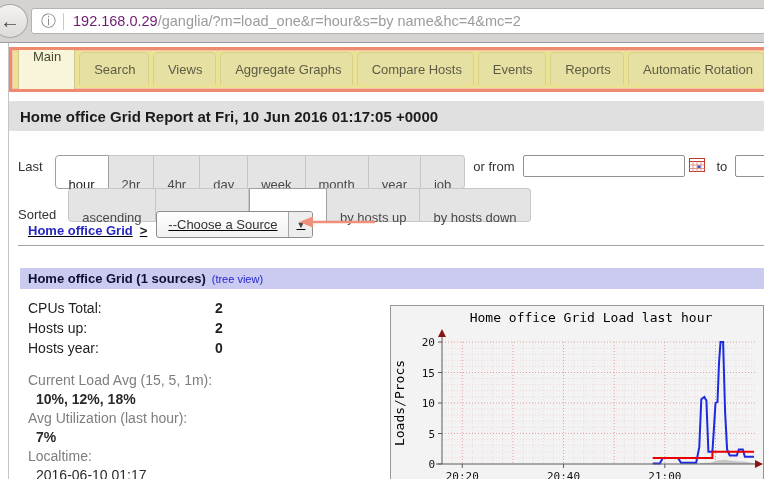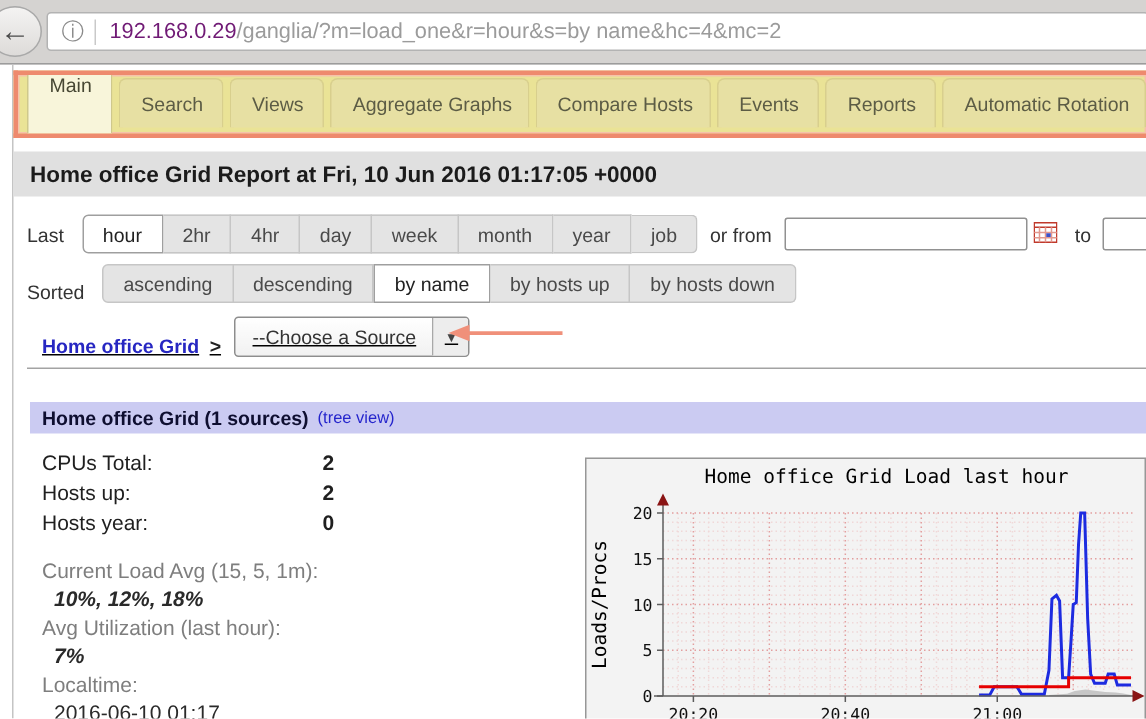--- a/index.html
+++ b/index.html
@@ -31,22 +31,22 @@
   .tab.active{height:51px;line-height:36px;margin-bottom:0;background:#f8f5da;border-color:#cfc88c;color:#474733;}
   
   .title-bar{position:absolute;left:9px;top:101px;right:0;height:30px;background:#e0e0e0;display:flex;align-items:center;
     padding-left:11px;font-size:15px;font-weight:bold;color:#1b1b1b;}
   
   .ctl-row{position:absolute;left:18px;display:flex;align-items:center;font-size:13px;color:#333;white-space:nowrap;}
   .row-last{top:143px;}
   .row-sorted{top:176px;align-items:flex-end;}
   .ctl-label{margin-right:12px;}
   .btn-group{display:flex;}
-  .btn{height:26px;line-height:26px;padding:0 13px;background:#e4e4e4;border:1px solid #c6c6c6;border-left:none;
-    color:#4a4a4a;font-size:13px;box-sizing:border-box;}
+  .btn{height:26px;line-height:26px;padding:16px 13px;background:#e4e4e4;border:1px solid #c6c6c6;border-left:none;
+    color:#4a4a4a;font-size:13px;box-sizing:border-box;margin-top:12px;}
   .btn:first-child{border-left:1px solid #c6c6c6;border-radius:4px 0 0 4px;}
   .btn:last-child{border-radius:0 4px 4px 0;}
   .btn.active{background:#ffffff;border:1px solid #9f9f9f;color:#222;}
   .small-label{margin:0 8px;}
   .date-input{height:20px;border:1px solid #919191;border-radius:2px;background:#fff;font-size:12px;padding:0 4px;}
   .from-input{width:152px;}
   .to-input{width:140px;}
   .cal-icon{margin:0 4px;display:inline-block;}
   
   .source-row{position:absolute;left:28px;top:211px;display:flex;align-items:flex-end;font-size:13px;text-decoration:underline;}
@@ -64,21 +64,21 @@
     align-items:center;padding-left:8px;font-size:13px;}
   .grid-heading{font-weight:bold;color:#0e0e30;}
   .tree-view{color:#2525cc;font-size:11px;margin-left:6px;}
   .stats{position:absolute;left:28px;top:298px;width:340px;font-size:14px;}
   .stat-row{display:flex;height:20px;align-items:center;}
   .stat-label{width:187px;color:#1f1f1f;}
   .stat-value{font-weight:bold;color:#1f1f1f;}
   .metrics{margin-top:13px;}
   .metric-label{color:#7e7e7e;height:19px;line-height:19px;}
   .metric-value{color:#2a2a2a;height:19px;line-height:19px;padding-left:8px;}
-  .metric-value.bold{font-weight:bold;font-style:italic;}
+  .metric-value.bold{font-weight:bold;}
   
   .chart-panel{position:absolute;left:390px;top:305px;width:374px;height:200px;background:#f3f3f3;
     border:1px solid #979797;box-sizing:border-box;}
   .tick{font:11px "DejaVu Sans Mono",monospace;fill:#111;}
   .ctitle{font:13px "DejaVu Sans Mono",monospace;fill:#000;}
 </style>
 </head>
 <body>
 
 <div class="chrome">

